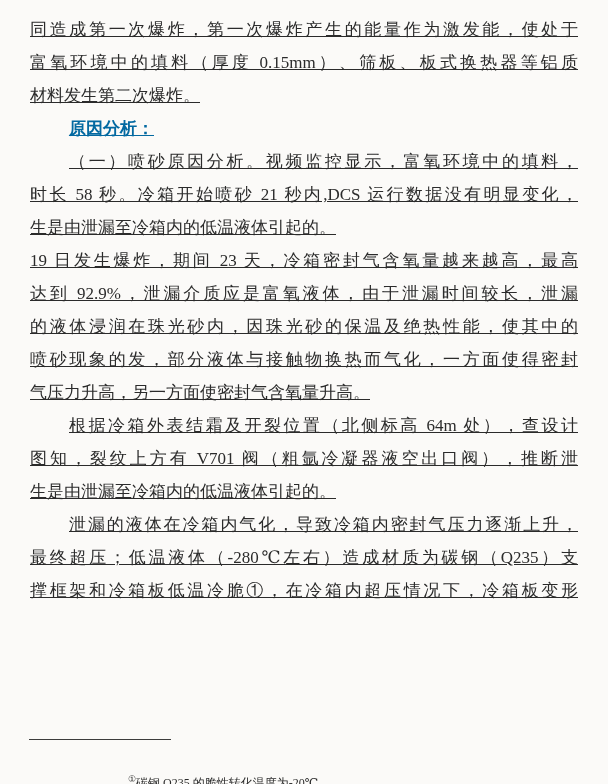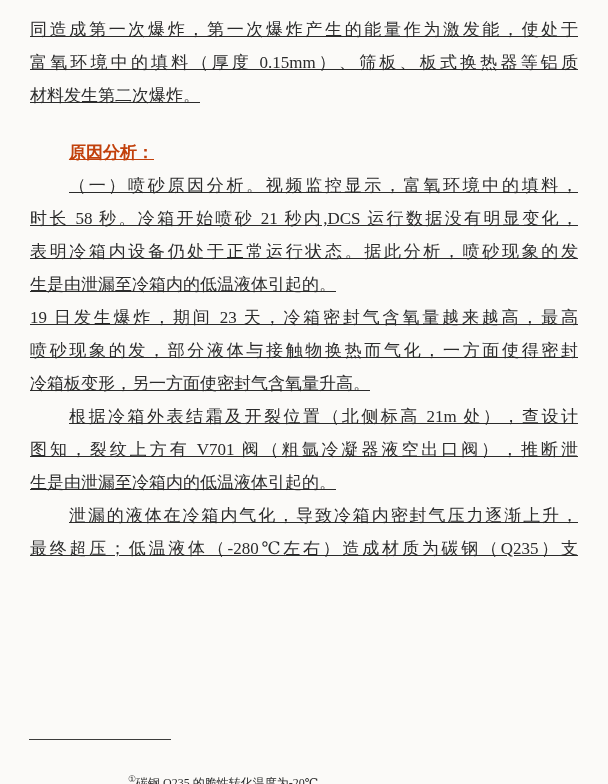--- a/index.html
+++ b/index.html
@@ -34,22 +34,21 @@
   .just {
     text-align: justify;
     text-align-last: justify;
   }
   .indent {
     text-indent: 39px;
   }
   .head {
     font-weight: bold;
     font-family: "Liberation Sans", "DejaVu Sans", sans-serif;
-    color: #c2410c;
-    margin-top: 24px;
+    color: #0369a1;
   }
   .footnote-rule {
     position: absolute;
     left: 29px;
     top: 739px;
     width: 142px;
     height: 1px;
     background: #3c3c3c;
   }
   .footnote {
@@ -71,27 +70,29 @@
 </head>
 <body>
 
 <div class="page-body">
   <div class="line just">同造成第一次爆炸，第一次爆炸产生的能量作为激发能，使处于</div>
   <div class="line just">富氧环境中的填料（厚度 0.15mm）、筛板、板式换热器等铝质</div>
   <div class="line">材料发生第二次爆炸。</div>
   <div class="line head indent">原因分析：</div>
   <div class="line just indent">（一）喷砂原因分析。视频监控显示，富氧环境中的填料，</div>
   <div class="line just">时长 58 秒。冷箱开始喷砂 21 秒内,DCS 运行数据没有明显变化，</div>
-  <div class="line just">表明冷箱内设备仍处于正常运行状态。据此分析，喷砂现象的发</div>
   <div class="line">生是由泄漏至冷箱内的低温液体引起的。</div>
   <div class="line just">19 日发生爆炸，期间 23 天，冷箱密封气含氧量越来越高，最高</div>
+  <div class="line just">达到 92.9%，泄漏介质应是富氧液体，由于泄漏时间较长，泄漏</div>
+  <div class="line just">的液体浸润在珠光砂内，因珠光砂的保温及绝热性能，使其中的</div>
   <div class="line just">喷砂现象的发，部分液体与接触物换热而气化，一方面使得密封</div>
-  <div class="line">冷箱板变形，另一方面使密封气含氧量升高。</div>
-  <div class="line just indent">根据冷箱外表结霜及开裂位置（北侧标高 21m 处），查设计</div>
+  <div class="line">气压力升高，另一方面使密封气含氧量升高。</div>
+  <div class="line just indent">根据冷箱外表结霜及开裂位置（北侧标高 64m 处），查设计</div>
   <div class="line just">图知，裂纹上方有 V701 阀（粗氩冷凝器液空出口阀），推断泄</div>
   <div class="line">生是由泄漏至冷箱内的低温液体引起的。</div>
   <div class="line just indent">泄漏的液体在冷箱内气化，导致冷箱内密封气压力逐渐上升，</div>
   <div class="line just">最终超压；低温液体（-280℃左右）造成材质为碳钢（Q235）支</div>
+  <div class="line just">撑框架和冷箱板低温冷脆①，在冷箱内超压情况下，冷箱板变形</div>
 </div>
 
 <div class="footnote-rule"></div>
 
 <div class="footnote"><sup>①</sup><span>碳钢 Q235 的脆性转化温度为-20℃。</span></div>
 
 </body></html>

